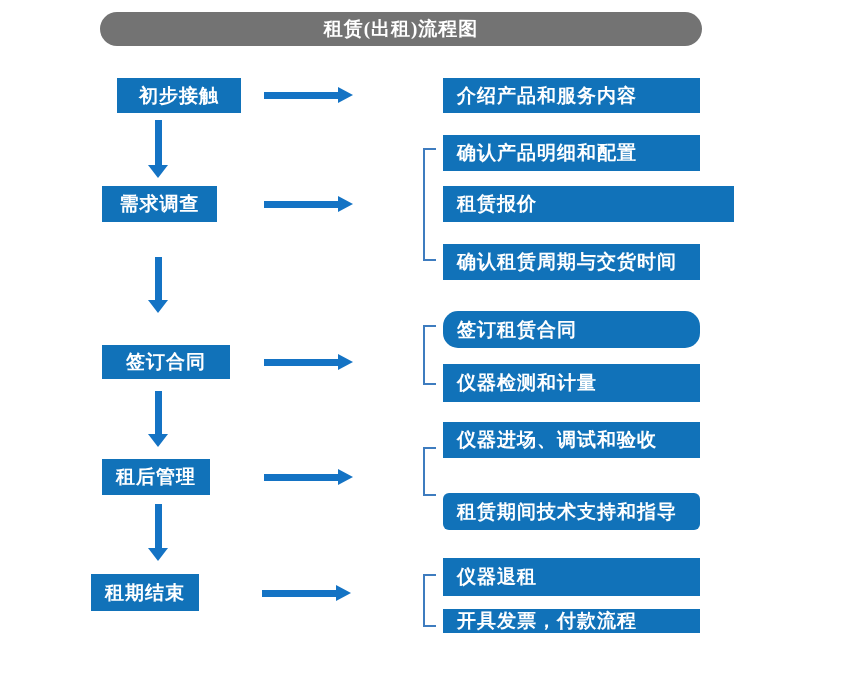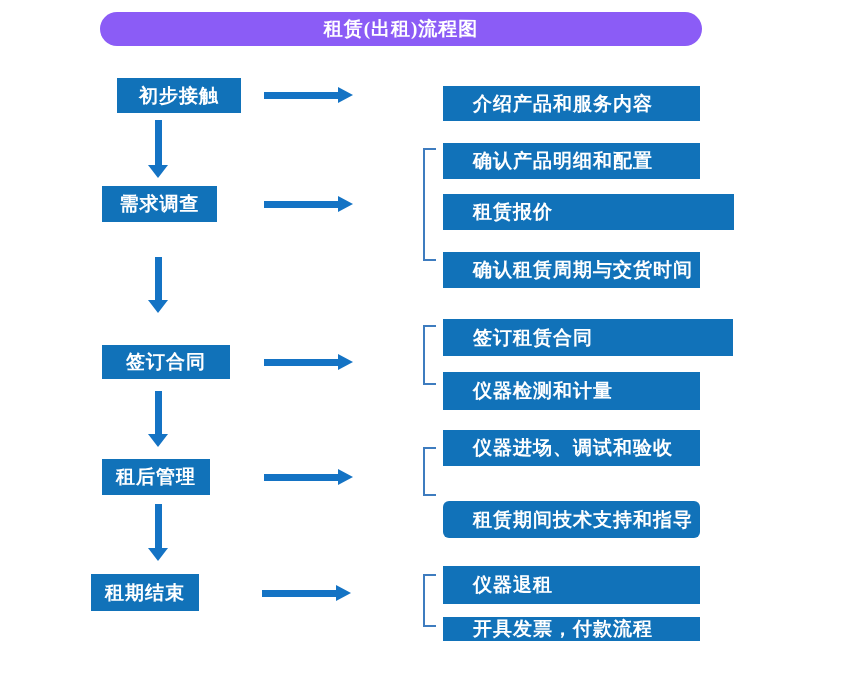--- a/index.html
+++ b/index.html
@@ -12,21 +12,21 @@
     position: relative;
     width: 844px;
     height: 688px;
     background: #ffffff;
     overflow: hidden;
   }
   .title-bar {
     position: absolute;
     left: 100px; top: 12px;
     width: 602px; height: 34px;
-    background: #8b5cf6;
+    background: #737373;
     color: #ffffff;
     font-weight: bold;
     font-size: 19px;
     letter-spacing: 1px;
     display: flex;
     align-items: center;
     justify-content: center;
     border-radius: 17px;
   }
   .box {
@@ -34,21 +34,21 @@
     background: #1172B9;
     color: #ffffff;
     font-weight: bold;
     font-size: 19px;
     letter-spacing: 1px;
     display: flex;
     align-items: center;
     box-sizing: border-box;
   }
   .step { justify-content: center; }
-  .detail { padding-left: 30px; justify-content: flex-start; margin-top: 8px; }
+  .detail { padding-left: 14px; justify-content: flex-start; }
 
   .h-arrow {
     position: absolute;
     height: 16px;
     display: flex;
     align-items: center;
   }
   .h-shaft { width: 74px; height: 7px; background: #1473C4; }
   .h-head {
     width: 0; height: 0;
@@ -110,21 +110,21 @@
   </div>
   <div class="box detail" style="left:443px;top:135px;width:257px;height:36px;">
     <span>确认产品明细和配置</span>
   </div>
   <div class="box detail" style="left:443px;top:186px;width:291px;height:36px;">
     <span>租赁报价</span>
   </div>
   <div class="box detail" style="left:443px;top:244px;width:257px;height:36px;">
     <span>确认租赁周期与交货时间</span>
   </div>
-  <div class="box detail" style="left:443px;top:311px;width:290px;height:37px;">
+  <div class="box detail" style="left:443px;top:311px;width:257px;height:37px;border-radius:15px;">
     <span>签订租赁合同</span>
   </div>
   <div class="box detail" style="left:443px;top:364px;width:257px;height:38px;">
     <span>仪器检测和计量</span>
   </div>
   <div class="box detail" style="left:443px;top:422px;width:257px;height:36px;">
     <span>仪器进场、调试和验收</span>
   </div>
   <div class="box detail" style="left:443px;top:493px;width:257px;height:37px;border-radius:6px;">
     <span>租赁期间技术支持和指导</span>

